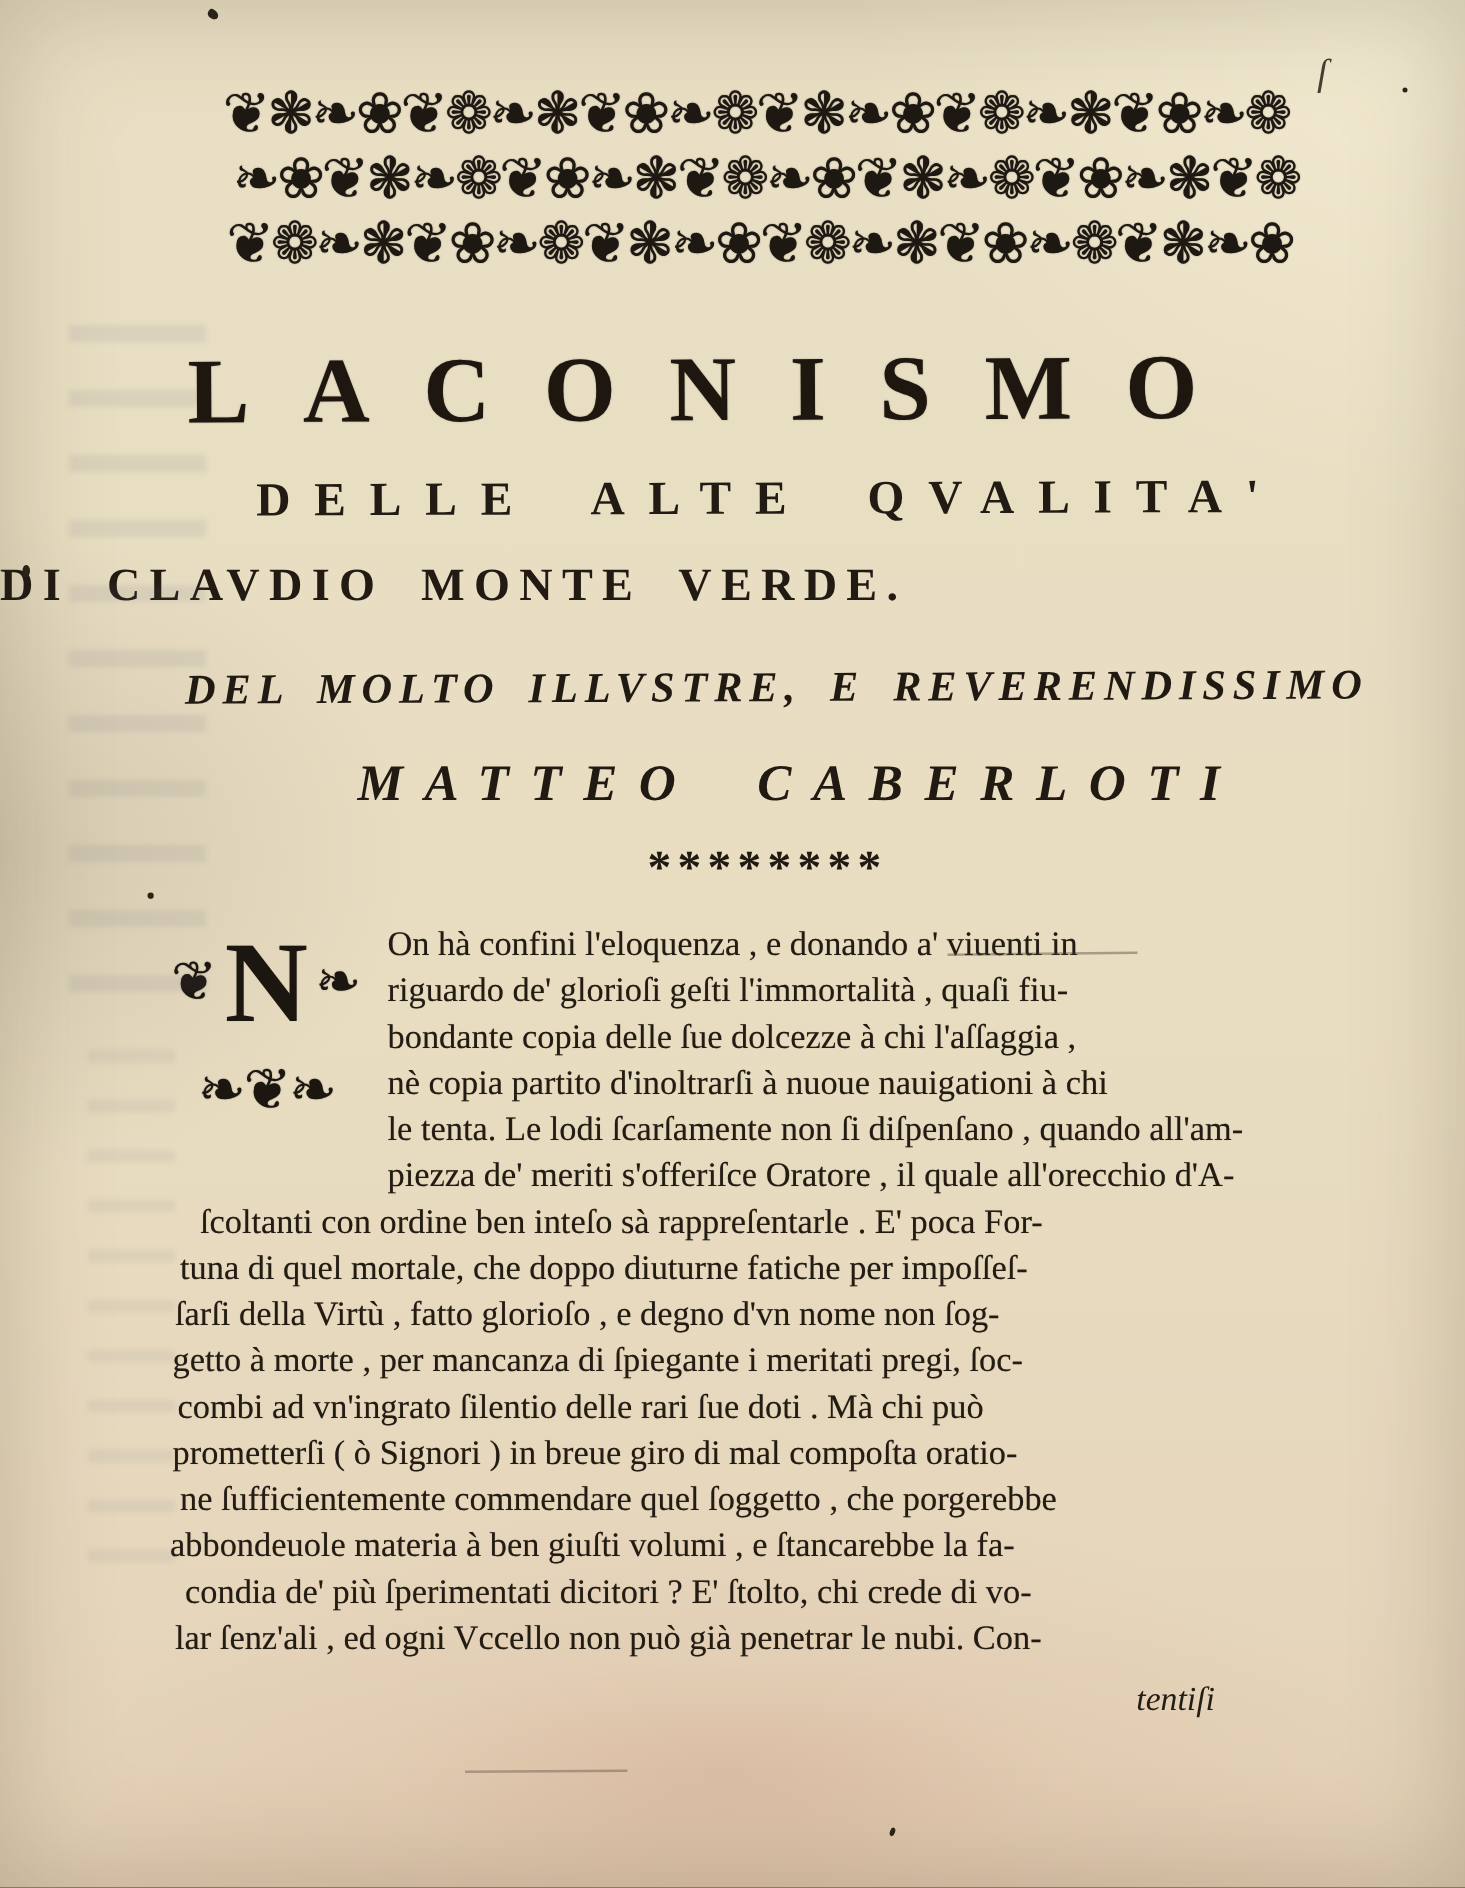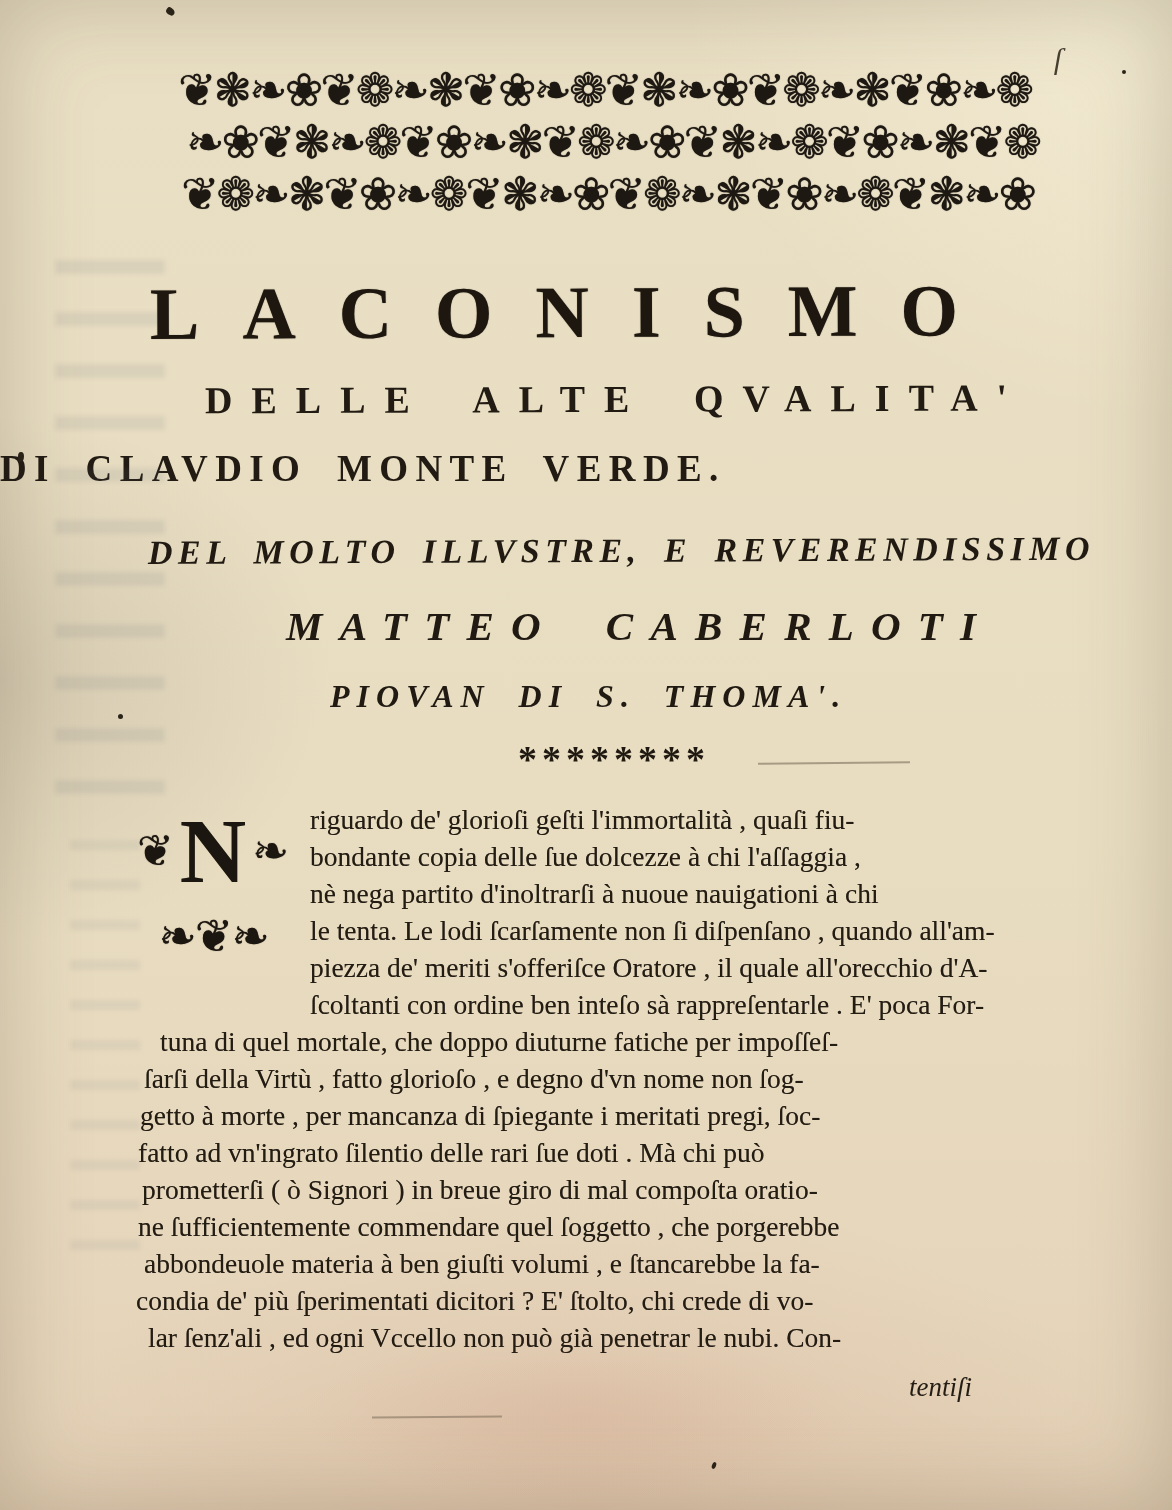--- a/index.html
+++ b/index.html
@@ -156,43 +156,43 @@
     <div class="orn-row">❧❀❦❃❧❁❦❀❧❃❦❁❧❀❦❃❧❁❦❀❧❃❦❁</div>
     <div class="orn-row">❦❁❧❃❦❀❧❁❦❃❧❀❦❁❧❃❦❀❧❁❦❃❧❀</div>
   </div>
 
   <div class="title">LACONISMO</div>
   <div class="subtitle1">DELLE ALTE QVALITA'</div>
   <div class="subtitle2">DI CLAVDIO MONTE VERDE.</div>
 
   <div class="ded ded1">DEL MOLTO ILLVSTRE, E REVERENDISSIMO</div>
   <div class="ded ded2">MATTEO CABERLOTI</div>
-  <div class="ded ded3">PIOVAN DI S. THOMA'.</div>
 
   <div class="asterisks">********</div>
 
   <div class="body-text">
     <div class="dropcap-block">
       <div class="dropcap-top">
         <span class="dropcap-orn">❦</span>
         <span class="dropcap-letter">N</span>
         <span class="dropcap-orn">❧</span>
       </div>
       <div class="dropcap-bottom">❧❦❧</div>
     </div>
+    <div class="body-line">On hà confini l'eloquenza , e donando a' viuenti in</div>
     <div class="body-line">riguardo de' glorioſi geſti l'immortalità , quaſi fiu-</div>
     <div class="body-line">bondante copia delle ſue dolcezze à chi l'aſſaggia ,</div>
-    <div class="body-line">nè nega partito d'inoltrarſi à nuoue nauigationi à chi</div>
+    <div class="body-line">nè copia partito d'inoltrarſi à nuoue nauigationi à chi</div>
     <div class="body-line">le tenta. Le lodi ſcarſamente non ſi diſpenſano , quando all'am-</div>
     <div class="body-line">piezza de' meriti s'offeriſce Oratore , il quale all'orecchio d'A-</div>
     <div class="body-line">ſcoltanti con ordine ben inteſo sà rappreſentarle . E' poca For-</div>
     <div class="body-line">tuna di quel mortale, che doppo diuturne fatiche per impoſſeſ-</div>
     <div class="body-line">ſarſi della Virtù , fatto glorioſo , e degno d'vn nome non ſog-</div>
     <div class="body-line">getto à morte , per mancanza di ſpiegante i meritati pregi, ſoc-</div>
-    <div class="body-line">fatto ad vn'ingrato ſilentio delle rari ſue doti . Mà chi può</div>
+    <div class="body-line">combi ad vn'ingrato ſilentio delle rari ſue doti . Mà chi può</div>
     <div class="body-line">prometterſi ( ò Signori ) in breue giro di mal compoſta oratio-</div>
     <div class="body-line">ne ſufficientemente commendare quel ſoggetto , che porgerebbe</div>
     <div class="body-line">abbondeuole materia à ben giuſti volumi , e ſtancarebbe la fa-</div>
     <div class="body-line">condia de' più ſperimentati dicitori ? E' ſtolto, chi crede di vo-</div>
     <div class="body-line">lar ſenz'ali , ed ogni Vccello non può già penetrar le nubi. Con-</div>
   </div>
 
   <div class="catchword">tentiſi</div>
 
 </div>

